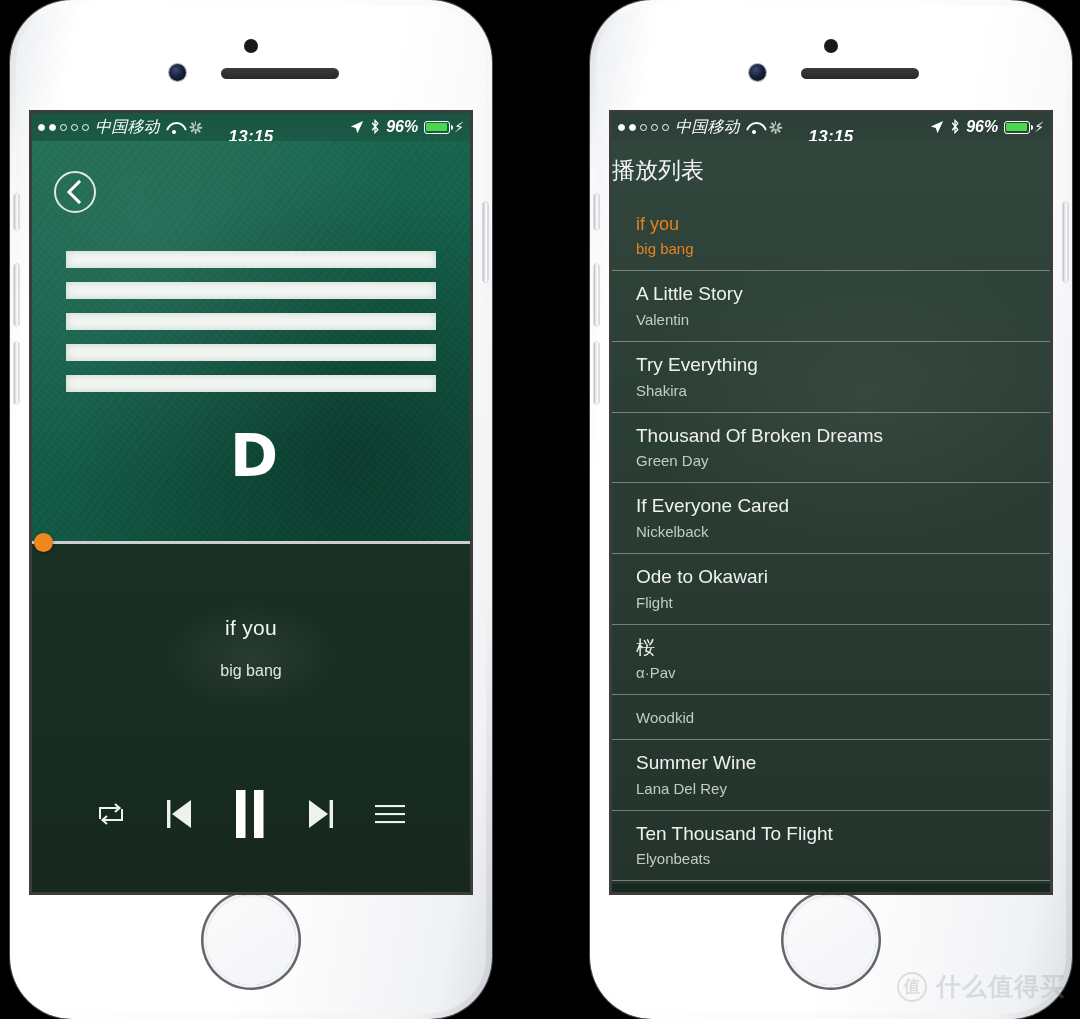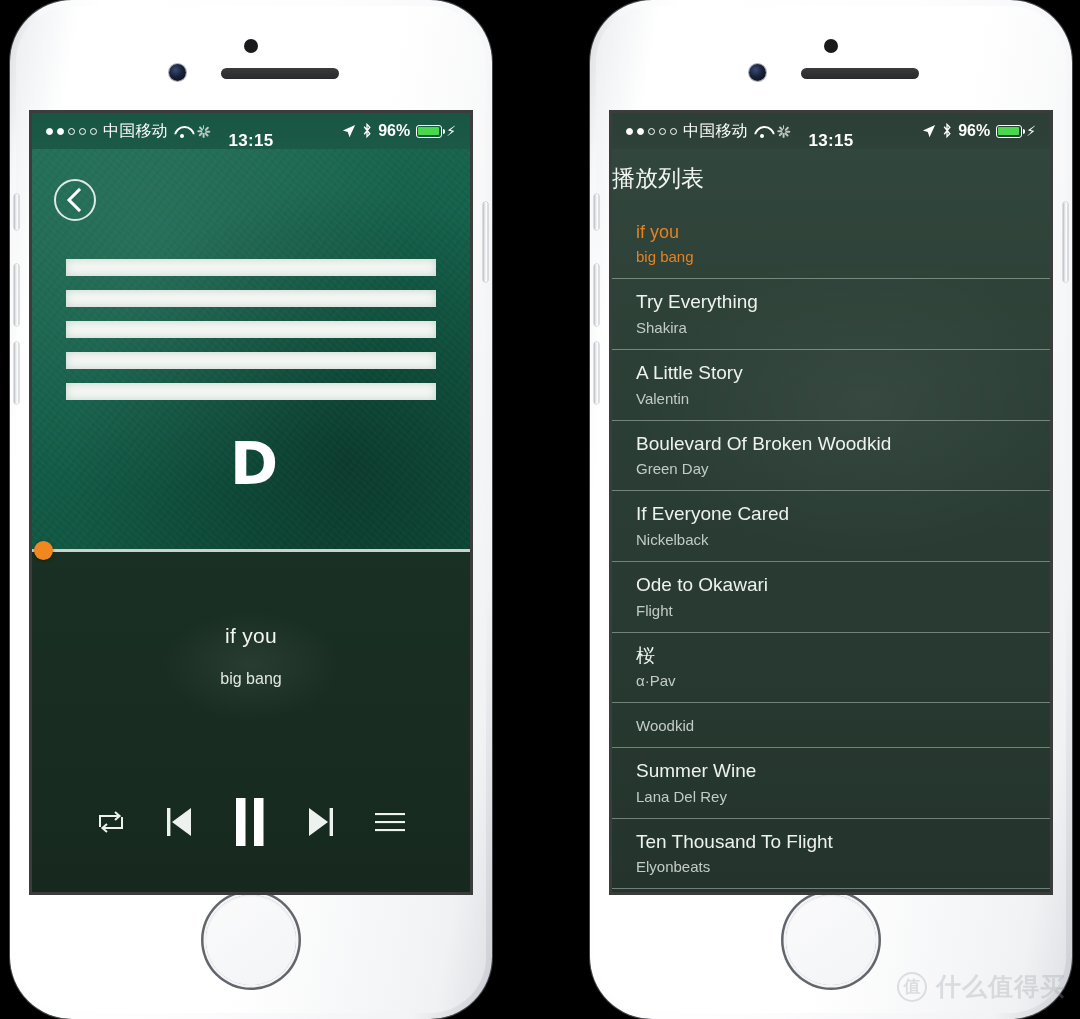--- a/index.html
+++ b/index.html
@@ -75,22 +75,22 @@
   .screen{
     position:absolute; left:22px; top:113px;
     width:438px; height:779px;
     overflow:hidden;
     background:#17291f;
     box-shadow:0 0 0 3px #3a3d3c;
   }
 
   
   .statusbar{
-    height:36px; display:flex; align-items:center;
-    padding:0 14px; color:#fff; font-size:16px; position:relative;
+    height:28px; display:flex; align-items:center;
+    padding:0 6px; color:#fff; font-size:16px; position:relative;font-style:italic;
   }
   .sb-left{ display:flex; align-items:center; gap:6px; }
   .dots{ display:flex; align-items:center; gap:4px; }
   .dots i{ width:7px; height:7px; border-radius:50%; display:block;
            border:1.2px solid #fff; background:transparent; }
   .dots i.on{ background:#fff; }
   .carrier{ font-size:16px; letter-spacing:.2px; }
   .wifi{ width:17px; height:13px; position:relative; display:inline-block; }
   .wifi::before{
     content:""; position:absolute; left:0; top:1px; width:17px; height:17px;
@@ -424,29 +424,29 @@
 
       <div class="playlist">
         <div class="sheen"></div>
         <div class="pl-title">播放列表</div>
         <div class="pl-list" id="pl-list">
             <div class="pl-item active">
               <div class="t">if you</div>
               <div class="a">big bang</div>
             </div>
             <div class="pl-item">
+              <div class="t">A Little Story</div>
+              <div class="a">Valentin</div>
+            </div>
+            <div class="pl-item">
               <div class="t">Try Everything</div>
               <div class="a">Shakira</div>
             </div>
             <div class="pl-item">
-              <div class="t">A Little Story</div>
-              <div class="a">Valentin</div>
-            </div>
-            <div class="pl-item">
-              <div class="t">Boulevard Of Broken Woodkid</div>
+              <div class="t">Thousand Of Broken Dreams</div>
               <div class="a">Green Day</div>
             </div>
             <div class="pl-item">
               <div class="t">If Everyone Cared</div>
               <div class="a">Nickelback</div>
             </div>
             <div class="pl-item">
               <div class="t">Ode to Okawari</div>
               <div class="a">Flight</div>
             </div>

